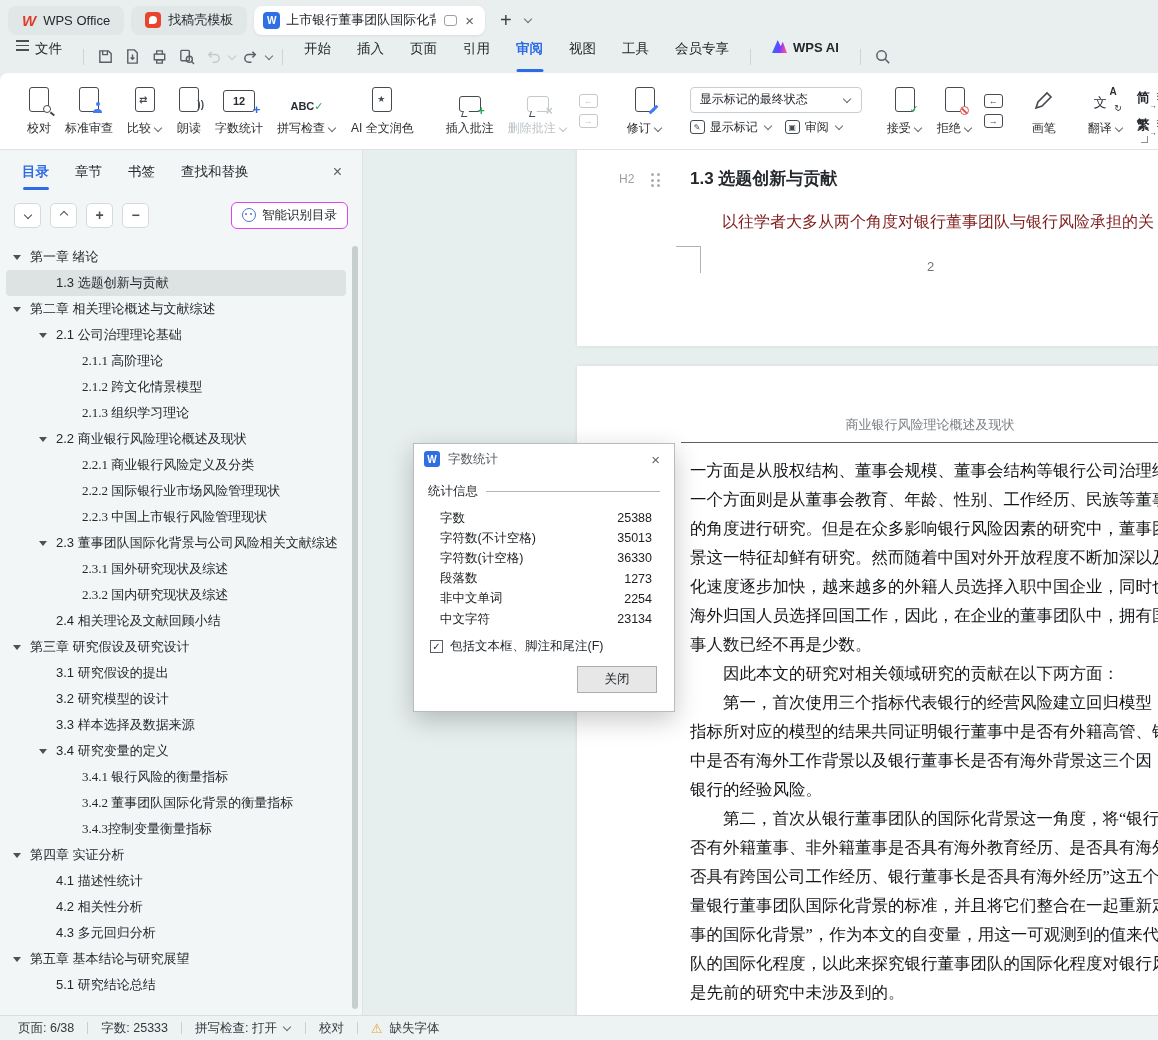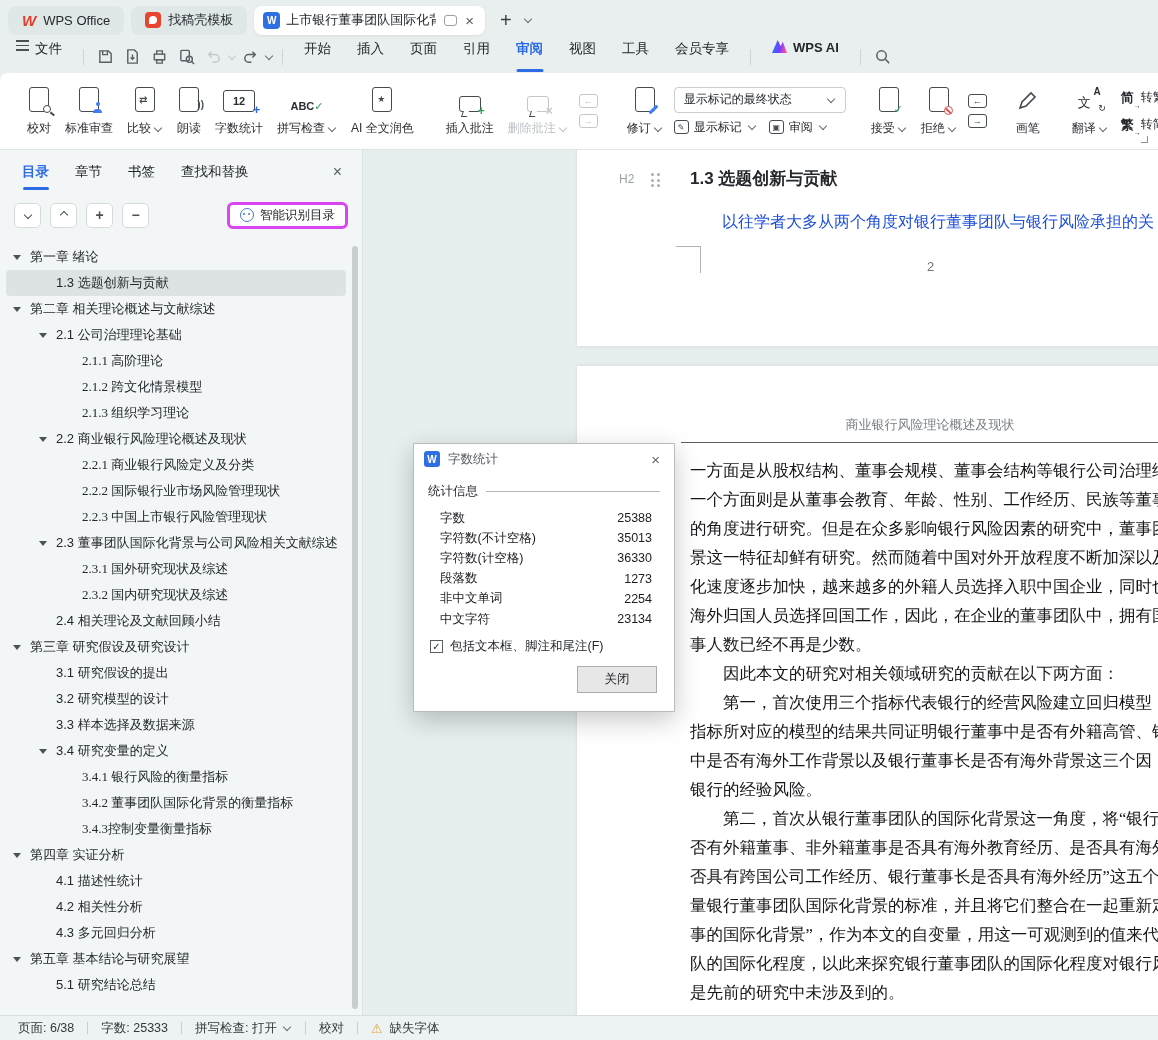--- a/index.html
+++ b/index.html
@@ -56,21 +56,21 @@
   .iabc { display:flex; flex-direction:row; align-items:center; line-height:1; }
   .iabc b { font-size:11px; letter-spacing:0; }
   .iabc .chk { color:#2aa35a; font-size:11px; margin-top:0; }
   .ibub { width:22px; height:16px; border:1.5px solid #454b50; border-radius:3px; position:relative; background:#fff; }
   .ibub::after { content:''; position:absolute; left:2px; bottom:-5.5px; width:5px; height:5px; background:#fff; border-left:1.5px solid #454b50; border-bottom:1.5px solid #454b50; transform:skewX(-18deg); }
   .ibub .acc { position:absolute; right:-5px; bottom:-6px; font-size:12px; font-weight:bold; line-height:1; }
   .accgreen { color:#2aa35a; } .accdark { color:#454b50; }
   .snavcol { display:flex; flex-direction:column; gap:6px; margin:0 4px; }
   .snav { width:19px; height:14px; border:1.4px solid currentColor; border-radius:3px; display:flex; align-items:center; justify-content:center; font-size:9px; line-height:1; }
   .snav.dis { color:#c3c9c9; } .snav.en { color:#454b50; }
-  .stack3 { display:flex; flex-direction:column; gap:6px; margin-left:4px; }
+  .stack3 { display:flex; flex-direction:column; gap:6px; margin-left:20px; }
   .rsel { width:172px; height:26px; border:1px solid #c9cfcf; border-radius:4px; display:flex; align-items:center; justify-content:space-between; padding:0 9px; font-size:12px; background:#fff; }
   .srow { display:flex; align-items:center; gap:12px; }
   .sbtn { display:flex; align-items:center; gap:5px; font-size:12px; white-space:nowrap; }
   .mini { width:15px; height:14px; border:1.4px solid #454b50; border-radius:3px; display:flex; align-items:center; justify-content:center; font-size:8px; color:#454b50; }
   .noS { position:absolute; right:-5px; bottom:-4px; width:9px; height:9px; border:1.6px solid #d9534f; border-radius:50%; background:#fff; }
   .noS::after { content:''; position:absolute; left:0.5px; top:3px; width:7px; height:1.6px; background:#d9534f; transform:rotate(45deg); }
   .chkacc { position:absolute; right:-5px; bottom:-5px; color:#2aa35a; font-size:11px; font-weight:bold; }
   .pairs { display:flex; flex-direction:column; gap:9px; margin-left:6px; }
   .cnglyph { font-size:13px; font-weight:bold; position:relative; margin-right:2px; }
   .cnglyph::after { content:'→'; position:absolute; right:-7px; bottom:-2px; font-size:7px; font-weight:normal; }
@@ -83,40 +83,40 @@
   .main { display:flex; height:865px; }
   .sidebar { width:363px; background:#f2f6f6; border-right:1px solid #dde3e3; position:relative; display:flex; flex-direction:column; }
   .stabs { display:flex; align-items:center; gap:26px; padding:0 20px 0 22px; height:44px; font-size:13.5px; }
   .stab { position:relative; height:44px; display:flex; align-items:center; }
   .stab.active { color:#2e6be6; font-weight:bold; }
   .stab.active::after { content:''; position:absolute; left:50%; transform:translateX(-50%); bottom:4px; width:26px; height:3px; border-radius:2px; background:#2e6be6; }
   .sclose { margin-left:auto; font-size:16px; color:#5a6065; }
   .sctl { display:flex; align-items:center; gap:9px; padding:0 14px; height:42px; }
   .sq { width:27px; height:25px; background:#fff; border:1px solid #d5dbdb; border-radius:5px; display:flex; align-items:center; justify-content:center; color:#4a5054; font-size:14px; font-weight:bold; }
   .sq .chv { margin:0; border-color:#4a5054; }
-  .smart { margin-left:auto; display:flex; align-items:center; gap:6px; background:#fff; border:3px solid #d946ef; border-radius:6px; height:27px; padding:0 10px; font-size:12.5px; }
+  .smart { margin-left:auto; display:flex; align-items:center; gap:6px; background:#fff; border:1px solid #d946ef; border-radius:6px; height:27px; padding:0 10px; font-size:12.5px; }
   .face { width:14px; height:14px; border:1.5px solid #4a78c8; border-radius:50%; position:relative; }
   .face::before { content:''; position:absolute; left:2px; top:4px; width:2px; height:2px; background:#4a78c8; border-radius:50%; box-shadow:5px 0 0 #4a78c8; }
   .toclist { flex:1; overflow:hidden; padding-top:8px; position:relative; }
   .toc-item { height:26px; display:flex; align-items:center; margin:0 16px 0 6px; border-radius:4px; font-size:13px; position:relative; white-space:nowrap; overflow:hidden; }
   .toc-item.selected { background:#dde3e3; }
   .toc-item.lv1 { padding-left:24px; } .toc-item.lv2 { padding-left:50px; } .toc-item.lv3 { padding-left:76px;font-family:Liberation Serif, serif; }
   .tri { position:absolute; width:0; height:0; border-left:4px solid transparent; border-right:4px solid transparent; border-top:5px solid #4b5156; }
   .lv1 .tri { left:7px; } .lv2 .tri { left:33px; }
   .sscroll { position:absolute; right:4px; top:96px; bottom:6px; width:6px; border-radius:3px; background:#c6cfce; }
   
   .canvas { flex:1; position:relative; background:#e6eeee; overflow:hidden; }
   .page { position:absolute; background:#fff; box-shadow:0 0 4px rgba(0,0,0,.09); }
   .p1 { left:214px; top:-4px; width:600px; height:200px; }
   .p2 { left:214px; top:216px; width:600px; height:660px; }
   .h2badge { position:absolute; left:42px; top:26px; color:#9aa0a5; font-size:12px; }
   .dots { position:absolute; left:74px; top:27px; display:grid; grid-template-columns:repeat(2,3px); grid-auto-rows:3px; gap:2.5px; }
   .dots i { background:#a7adb2; border-radius:50%; }
   .dheading { position:absolute; left:113px; top:21px; font-size:17px; font-weight:bold; white-space:nowrap; }
-  .dpara { position:absolute; left:113px; top:66px; font-size:16px; font-family:"Liberation Serif","DejaVu Serif",serif; color:#1d4ed8; white-space:pre; }
+  .dpara { position:absolute; left:113px; top:66px; font-size:16px; font-family:"Liberation Serif","DejaVu Serif",serif; color:#7f1d1d; white-space:pre; }
   .cmark { position:absolute; left:99px; top:100px; width:25px; height:27px; border-top:1.5px solid #aeb4b8; border-right:1.5px solid #aeb4b8; }
   .pnum { position:absolute; left:350px; top:113px; color:#6f757a; font-size:13px; }
   .phead { position:absolute; left:103px; top:50px; width:500px; text-align:center; color:#7a8086; font-size:13px; }
   .prule { position:absolute; left:104px; top:76px; right:-10px; height:1px; background:#5a6065; }
   .pbody { position:absolute; left:113px; top:90px; font-size:16.5px; line-height:29px; font-family:"Liberation Serif","DejaVu Serif",serif; color:#141619; white-space:pre; }
   
   .dlg { position:absolute; left:413px; top:443px; width:262px; height:269px; background:#fff; border:1px solid #b7bcbc; box-shadow:0 8px 24px rgba(0,0,0,.22); z-index:50; font-size:12.5px; }
   .dtitle { height:30px; display:flex; align-items:center; padding:0 10px; gap:8px; color:#555b60; }
   .dW { width:16px; height:16px; background:#2f6fe4; border-radius:3px; color:#fff; font-size:10px; font-weight:bold; display:flex; align-items:center; justify-content:center; }
   .dclose { margin-left:auto; color:#666; font-size:15px; padding:0 4px; }

